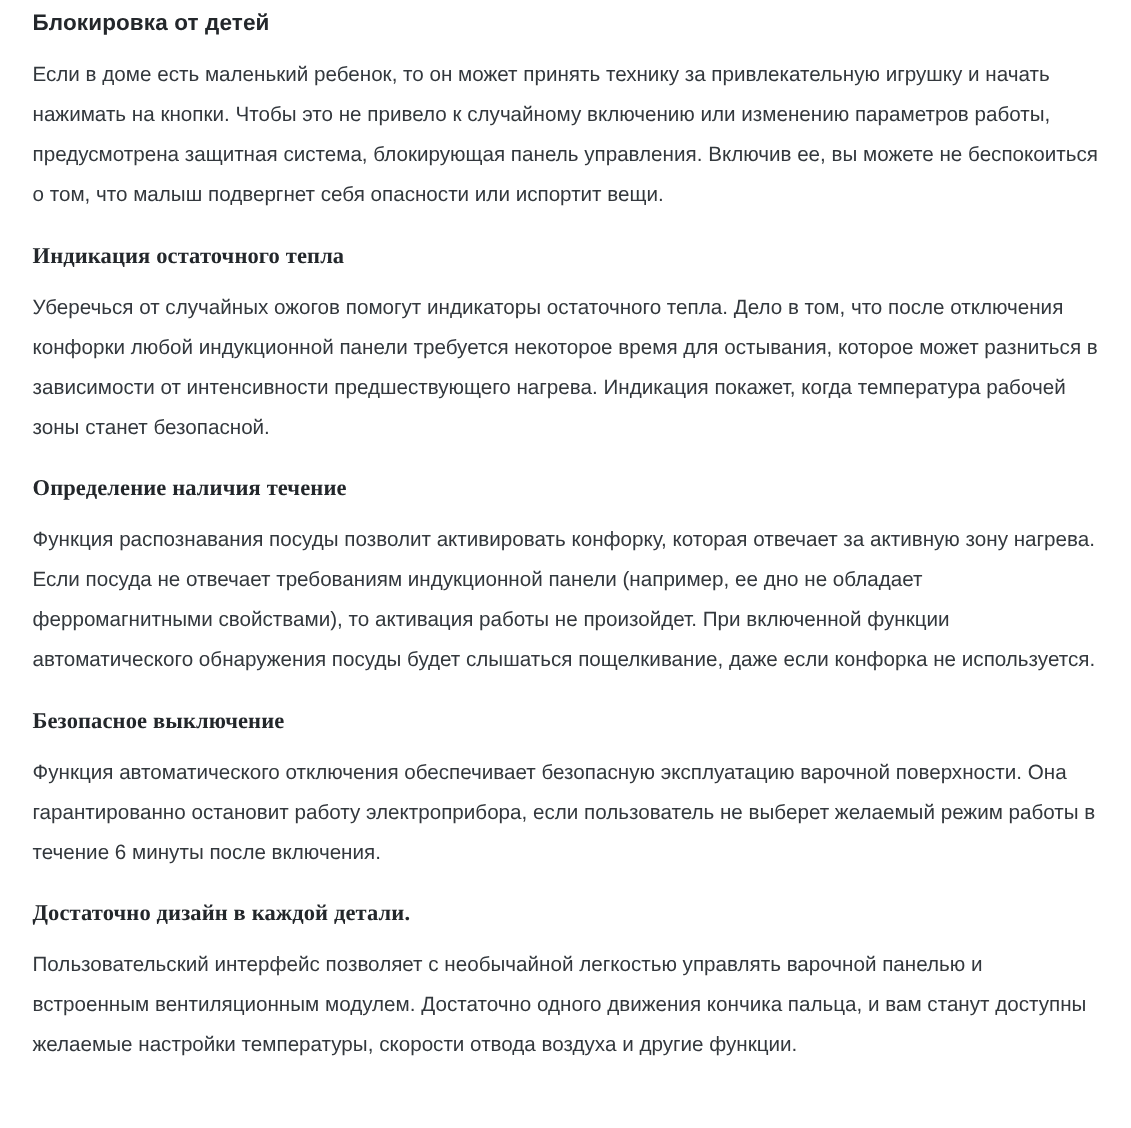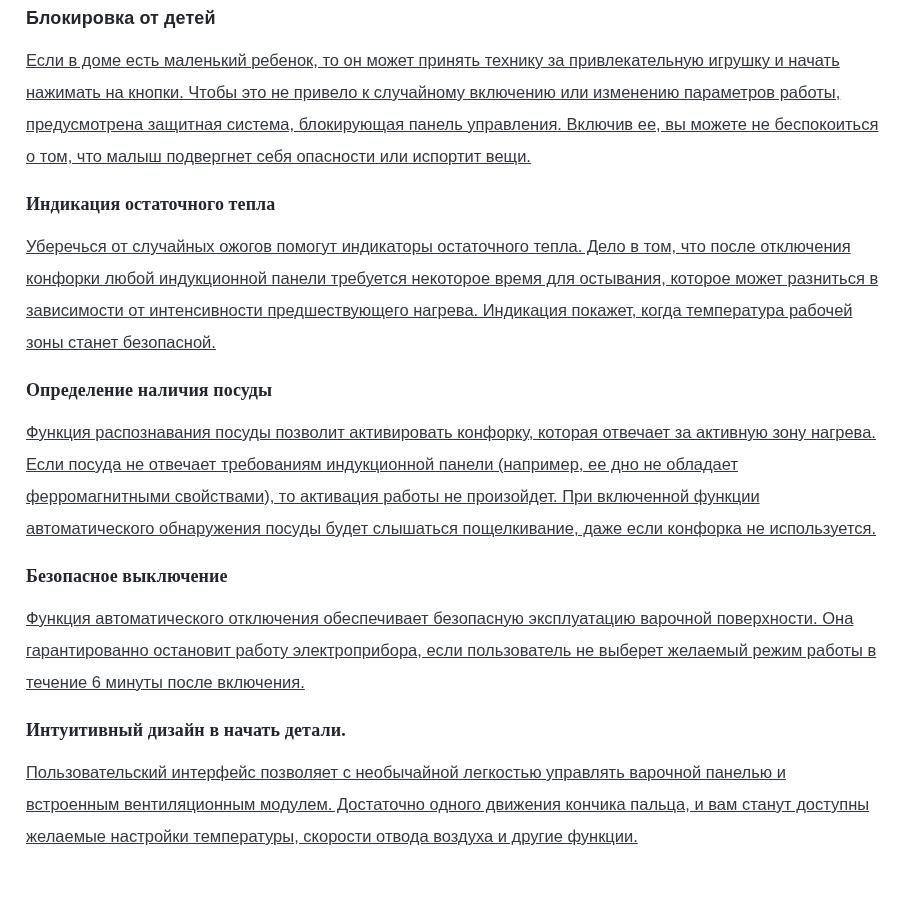--- a/index.html
+++ b/index.html
@@ -30,21 +30,20 @@
     margin: 0 0 14px 0;
     letter-spacing: 0.1px;
   }
   p.para {
     font-size: 16.5px;
     line-height: 32px;
     color: #33383d;
     margin: 0 0 20px 0;
     text-align: left;
     max-width: 860px;
-    text-decoration: underline;
   }
   .section + .section h3.heading {
     margin-top: 0;
     font-family: Liberation Serif, serif;
   }
   .first h3.heading {
     margin-top: 6px;
   }
 </style>
 </head>
@@ -56,27 +55,27 @@
     <h3 class="heading">Блокировка от детей</h3>
     <p class="para">Если в доме есть маленький ребенок, то он может принять технику за привлекательную игрушку и начать нажимать на кнопки. Чтобы это не привело к случайному включению или изменению параметров работы, предусмотрена защитная система, блокирующая панель управления. Включив ее, вы можете не беспокоиться о том, что малыш подвергнет себя опасности или испортит вещи.</p>
   </section>
 
   <section class="section">
     <h3 class="heading">Индикация остаточного тепла</h3>
     <p class="para">Уберечься от случайных ожогов помогут индикаторы остаточного тепла. Дело в том, что после отключения конфорки любой индукционной панели требуется некоторое время для остывания, которое может разниться в зависимости от интенсивности предшествующего нагрева. Индикация покажет, когда температура рабочей зоны станет безопасной.</p>
   </section>
 
   <section class="section">
-    <h3 class="heading">Определение наличия посуды</h3>
+    <h3 class="heading">Определение наличия течение</h3>
     <p class="para">Функция распознавания посуды позволит активировать конфорку, которая отвечает за активную зону нагрева. Если посуда не отвечает требованиям индукционной панели (например, ее дно не обладает ферромагнитными свойствами), то активация работы не произойдет. При включенной функции автоматического обнаружения посуды будет слышаться пощелкивание, даже если конфорка не используется.</p>
   </section>
 
   <section class="section">
     <h3 class="heading">Безопасное выключение</h3>
     <p class="para">Функция автоматического отключения обеспечивает безопасную эксплуатацию варочной поверхности. Она гарантированно остановит работу электроприбора, если пользователь не выберет желаемый режим работы в течение 6 минуты после включения.</p>
   </section>
 
   <section class="section">
-    <h3 class="heading">Интуитивный дизайн в начать детали.</h3>
+    <h3 class="heading">Достаточно дизайн в каждой детали.</h3>
     <p class="para">Пользовательский интерфейс позволяет с необычайной легкостью управлять варочной панелью и встроенным вентиляционным модулем. Достаточно одного движения кончика пальца, и вам станут доступны желаемые настройки температуры, скорости отвода воздуха и другие функции.</p>
   </section>
 
 </div>
 
 </body></html>

